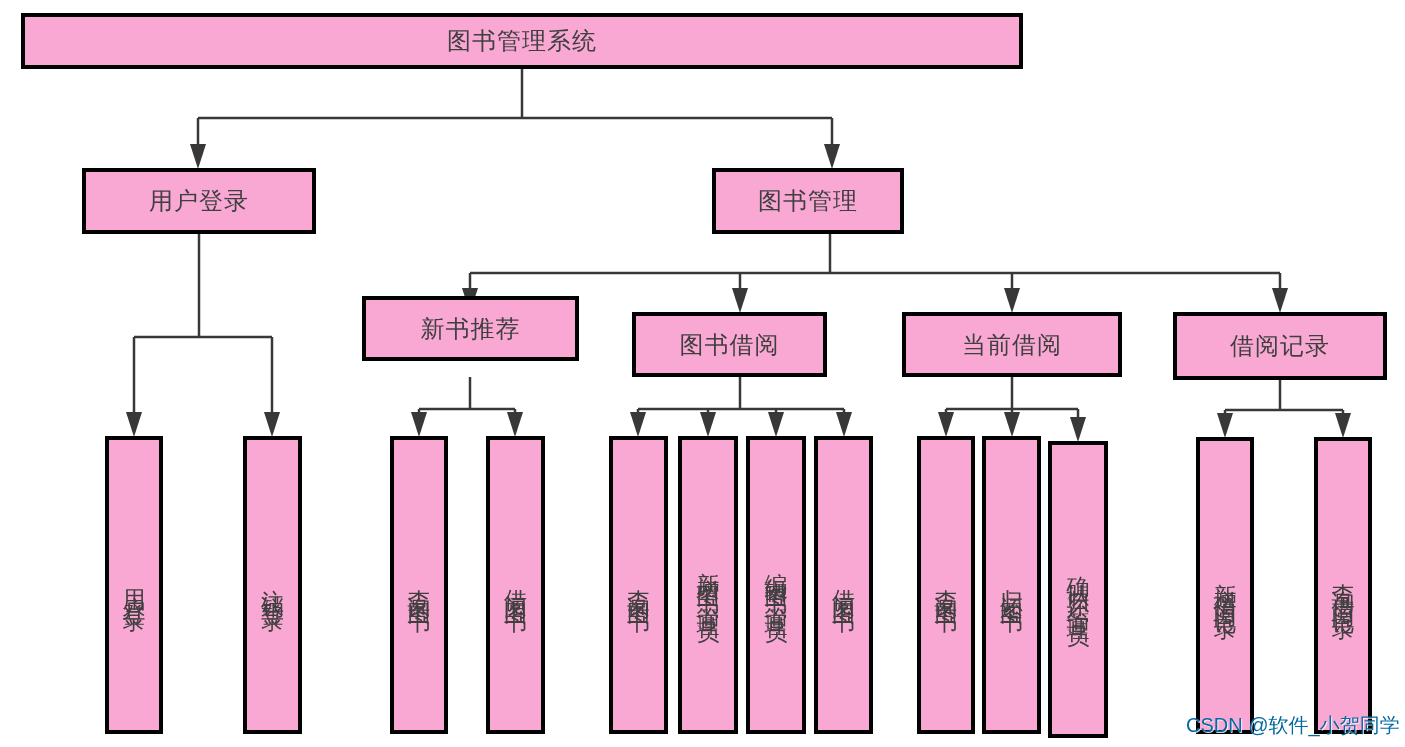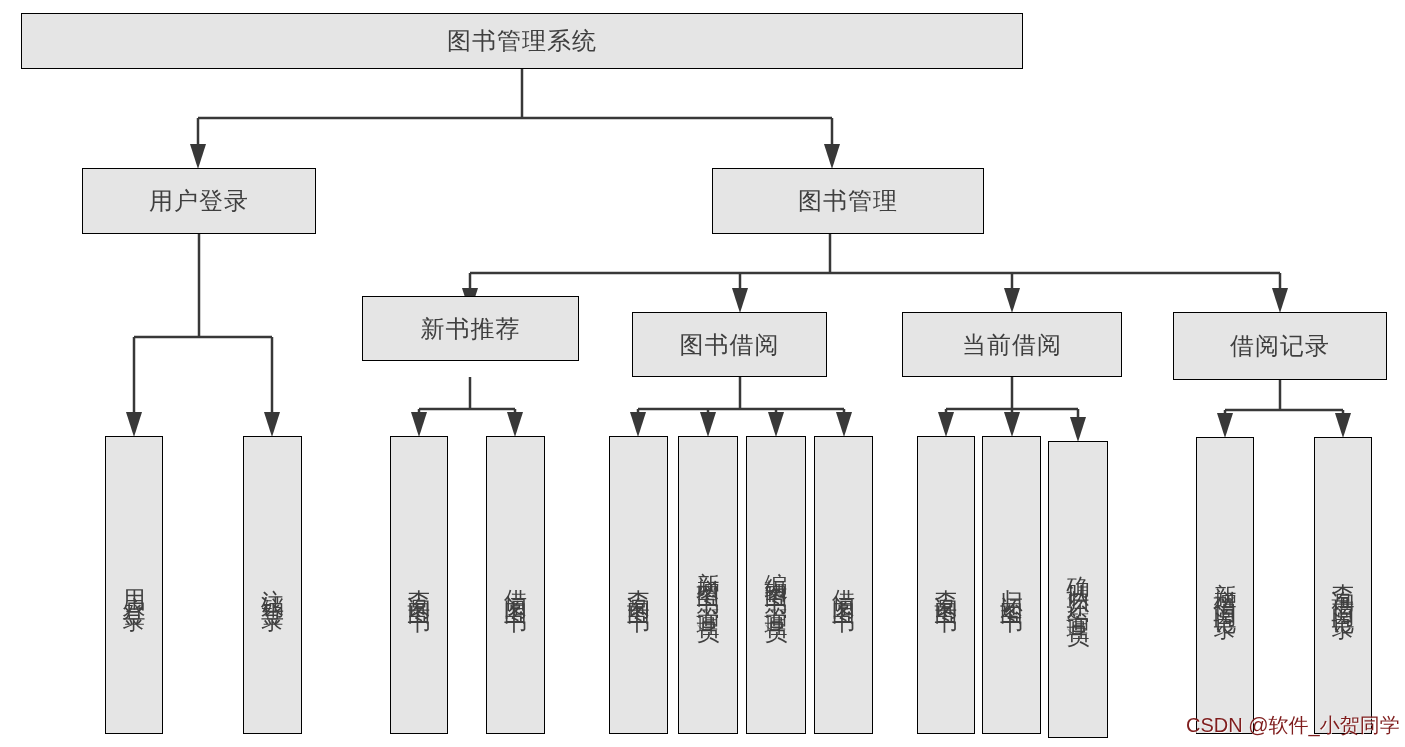--- a/index.html
+++ b/index.html
@@ -13,22 +13,22 @@
     color: #3f3f3f;
   }
   #connector-layer {
     position: absolute;
     left: 0; top: 0;
     width: 1405px; height: 747px;
     z-index: 1;
   }
   .node {
     position: absolute;
-    background: #e5e5e5;
-    border: 1px solid #000000;
+    background: #f9a8d4;
+    border: 4px solid #000000;
     box-sizing: border-box;
     display: flex;
     align-items: center;
     justify-content: center;
     z-index: 2;
     line-height: 1;
   }
   .node.h {
     font-size: 24px;
     letter-spacing: 1px;
@@ -41,21 +41,21 @@
     letter-spacing: 7px;
     white-space: nowrap;
   }
   #watermark {
     position: absolute;
     left: 1186px;
     top: 712px;
     z-index: 3;
     font-family: "Liberation Sans", "DejaVu Sans", sans-serif;
     font-size: 20px;
-    color: #7f1d1d;
+    color: #0369a1;
     text-shadow: 1px 1px 0 rgba(255,255,255,0.8);
     white-space: nowrap;
     pointer-events: none;
   }
 </style>
 </head>
 <body>
 
 <div id="canvas">
 
@@ -124,21 +124,21 @@
       <polygon points="1004,412 1020,412 1012,437"></polygon>
       <polygon points="1070,417 1086,417 1078,442"></polygon>
       <polygon points="1217,413 1233,413 1225,438"></polygon>
       <polygon points="1335,413 1351,413 1343,438"></polygon>
     </g>
   </svg>
 
   <div class="node h" style="left:21px;top:13px;width:1002px;height:56px">图书管理系统</div>
 
   <div class="node h" style="left:82px;top:168px;width:234px;height:66px">用户登录</div>
-  <div class="node h" style="left:712px;top:168px;width:272px;height:66px">图书管理</div>
+  <div class="node h" style="left:712px;top:168px;width:192px;height:66px">图书管理</div>
 
   <div class="node h" style="left:362px;top:296px;width:217px;height:65px">新书推荐</div>
   <div class="node h" style="left:632px;top:312px;width:195px;height:65px">图书借阅</div>
   <div class="node h" style="left:902px;top:312px;width:220px;height:65px">当前借阅</div>
   <div class="node h" style="left:1173px;top:312px;width:214px;height:68px">借阅记录</div>
 
   <div class="node v" style="left:105px;top:436px;width:58px;height:298px">用户登录</div>
   <div class="node v" style="left:243px;top:436px;width:59px;height:298px">注销登录</div>
 
   <div class="node v" style="left:390px;top:436px;width:58px;height:298px">查询图书</div>

